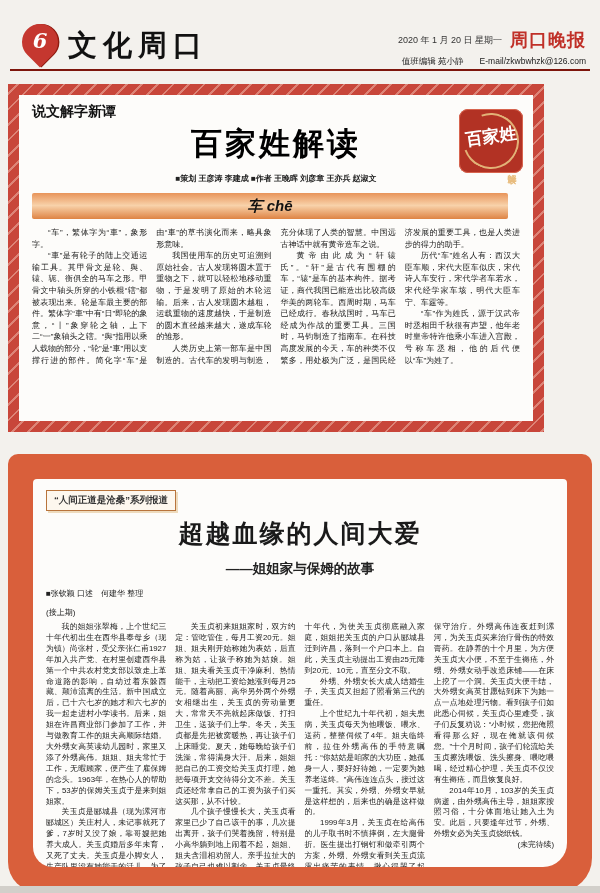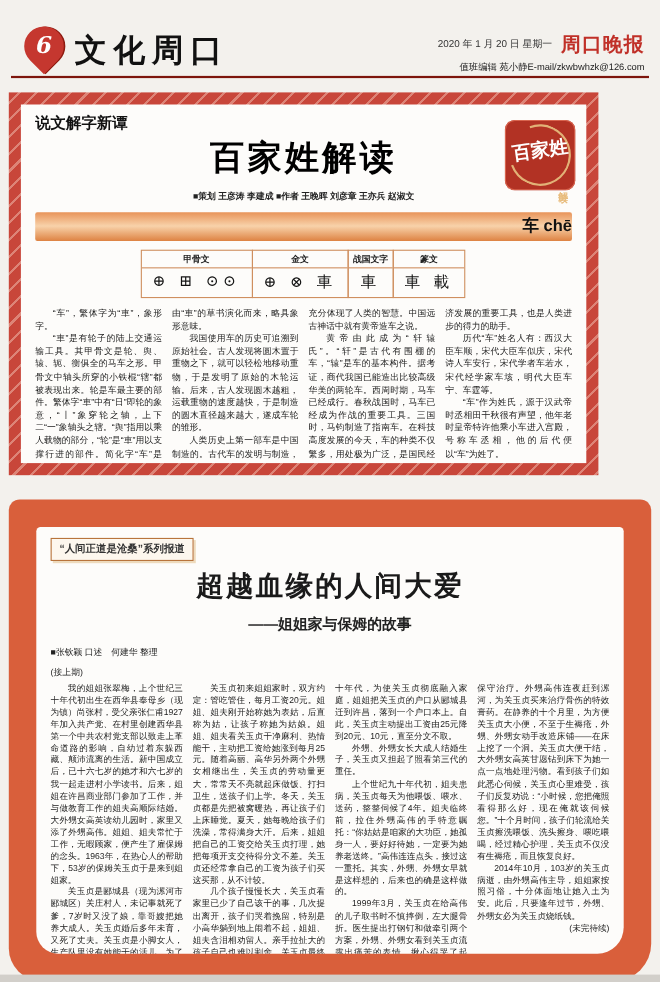--- a/index.html
+++ b/index.html
@@ -15,21 +15,21 @@
   .pin span { display:block; width:36px; height:36px; line-height:34px; text-align:center;
          transform:rotate(45deg); color:#fff; font-family:"DejaVu Serif",serif;
          font-size:21px; font-style:italic; font-weight:bold; }
   .section-title { position:absolute; left:68px; top:26px; font-family:"DejaVu Serif",serif;
          font-weight:bold; font-size:29px; letter-spacing:6px; color:#111; }
   .header-right { position:absolute; right:14px; top:28px; text-align:right; }
   .date-row { display:flex; align-items:center; justify-content:flex-end; gap:8px; }
   .date { font-size:9px; color:#333; }
   .masthead { color:#c03028; font-family:"DejaVu Serif",serif; font-weight:bold;
          font-size:18px; letter-spacing:1px; }
-  .meta-row { margin-top:4px; display:flex; justify-content:flex-end; gap:0;
+  .meta-row { margin-top:4px; display:flex; justify-content:flex-end; gap:16px;
          font-size:8.5px; color:#222; }
   .header-rule { position:absolute; left:10px; right:10px; top:69px; height:2px; background:#7d150c; }
 
   
   .card1 { position:absolute; left:8px; top:84px; width:536px; height:348px; padding:11px;
          background:repeating-linear-gradient(135deg,#c8463a 0 6px,#dd8477 6px 8px,#c8463a 8px 11px); }
   .card1-inner { position:relative; width:100%; height:100%; background:#fdfcfa; padding:8px 13px; overflow:hidden; }
   .card2 { position:absolute; left:8px; top:438px; width:584px; height:438px; padding:25px;
          background:#d95f3b; border-radius:10px 10px 34px 30px;margin-top:16px; }
   .card2-inner { position:relative; width:100%; height:100%; background:#fdfcfa;
@@ -41,23 +41,23 @@
          color:#000; margin-top:2px; }
   .a1-byline { text-align:center; font-size:8px; font-weight:bold; color:#222; margin-top:8px; }
   .seal { position:absolute; right:10px; top:14px; width:64px; height:64px; background:#b23224;
          border-radius:9px; box-shadow:inset 0 0 0 1px #d8654f; }
   .seal-ring { position:absolute; left:4px; top:4px; width:56px; height:56px;
          border:2px solid #e2b277; border-radius:50%; border-left-color:transparent; transform:rotate(25deg); }
   .seal-main { position:absolute; left:0; top:16px; width:64px; text-align:center; color:#fff;
          font-family:"DejaVu Serif",serif; font-weight:bold; font-size:17px; transform:rotate(-8deg); }
   .seal-sub { position:absolute; right:5px; bottom:4px; writing-mode:vertical-rl; color:#e8bc7d;
          font-size:9px; font-weight:bold; letter-spacing:1px; }
-  .banner { margin:9px 0 8px 0; height:26px; line-height:26px; text-align:right;
+  .banner { margin:9px 12px 8px 0; height:26px; line-height:26px; text-align:center;
          background:linear-gradient(180deg,#e8945a 0%,#f8d2aa 48%,#de8343 100%);
-         font-size:15px; font-weight:bold; color:#111; border-radius:2px; }
+         font-size:15px; font-weight:bold; color:#111; border-radius:2px;font-style:italic; }
   .script-table { display:flex; justify-content:center; margin:2px auto 6px auto; }
   .script-group { border:1px solid #cf8f5f; margin-left:-1px; }
   .script-head { font-size:8px; font-weight:bold; text-align:center; padding:2px 4px;
          border-bottom:1px solid #cf8f5f; color:#222; }
   .script-glyphs { font-family:"DejaVu Serif",serif; font-size:14px; text-align:center;
          padding:4px 10px; letter-spacing:4px; color:#111; white-space:nowrap; }
   .a1-body { margin-top:8px; column-count:4; column-gap:9px; height:152px;
          font-size:8px; line-height:11.6px; text-align:justify; color:#1a1a1a; overflow:hidden; }
   .a1-body p, .a2-body p { text-indent:2em; }
 
@@ -106,38 +106,20 @@
       <div class="a1-byline">■策划 王彦涛 李建成 ■作者 王晚晖 刘彦章 王亦兵 赵淑文</div>
 
       <div class="seal">
         <div class="seal-ring"></div>
         <div class="seal-main">百家姓</div>
         <div class="seal-sub">解读</div>
       </div>
 
       <div class="banner">车 chē</div>
 
-      <div class="script-table">
-        <div class="script-group">
-          <div class="script-head">甲骨文</div>
-          <div class="script-glyphs">⊕ ⊞ ⊙⊙</div>
-        </div>
-        <div class="script-group">
-          <div class="script-head">金文</div>
-          <div class="script-glyphs">⊕ ⊗ 車</div>
-        </div>
-        <div class="script-group">
-          <div class="script-head">战国文字</div>
-          <div class="script-glyphs">車</div>
-        </div>
-        <div class="script-group">
-          <div class="script-head">篆文</div>
-          <div class="script-glyphs">車 載</div>
-        </div>
-      </div>
 
       <div class="a1-body">
         <p>“车”，繁体字为“車”，象形字。</p>
         <p>“車”是有轮子的陆上交通运输工具。其甲骨文是轮、舆、辕、轭、衡俱全的马车之形。甲骨文中轴头所穿的小铁棍“辖”都被表现出来。轮是车最主要的部件。繁体字“車”中有“日”即轮的象意，“丨”象穿轮之轴，上下二“一”象轴头之辖。“舆”指用以乘人载物的部分，“轮”是“車”用以支撑行进的部件。简化字“车”是由“車”的草书演化而来，略具象形意味。</p>
         <p>我国使用车的历史可追溯到原始社会。古人发现将圆木置于重物之下，就可以轻松地移动重物，于是发明了原始的木轮运输。后来，古人发现圆木越粗，运载重物的速度越快，于是制造的圆木直径越来越大，遂成车轮的雏形。</p>
         <p>人类历史上第一部车是中国制造的。古代车的发明与制造，充分体现了人类的智慧。中国远古神话中就有黄帝造车之说。</p>
         <p>黄帝由此成为“轩辕氏”。“轩”是古代有围棚的车，“辕”是车的基本构件。据考证，商代我国已能造出比较高级华美的两轮车。西周时期，马车已经成行。春秋战国时，马车已经成为作战的重要工具。三国时，马钧制造了指南车。在科技高度发展的今天，车的种类不仅繁多，用处极为广泛，是国民经济发展的重要工具，也是人类进步的得力的助手。</p>
         <p>历代“车”姓名人有：西汉大臣车顺，宋代大臣车似庆，宋代诗人车安行，宋代学者车若水，宋代经学家车垓，明代大臣车宁、车霆等。</p>
         <p>“车”作为姓氏，源于汉武帝时丞相田千秋很有声望，他年老时皇帝特许他乘小车进入宫殿，号称车丞相，他的后代便以“车”为姓了。</p>
       </div>

